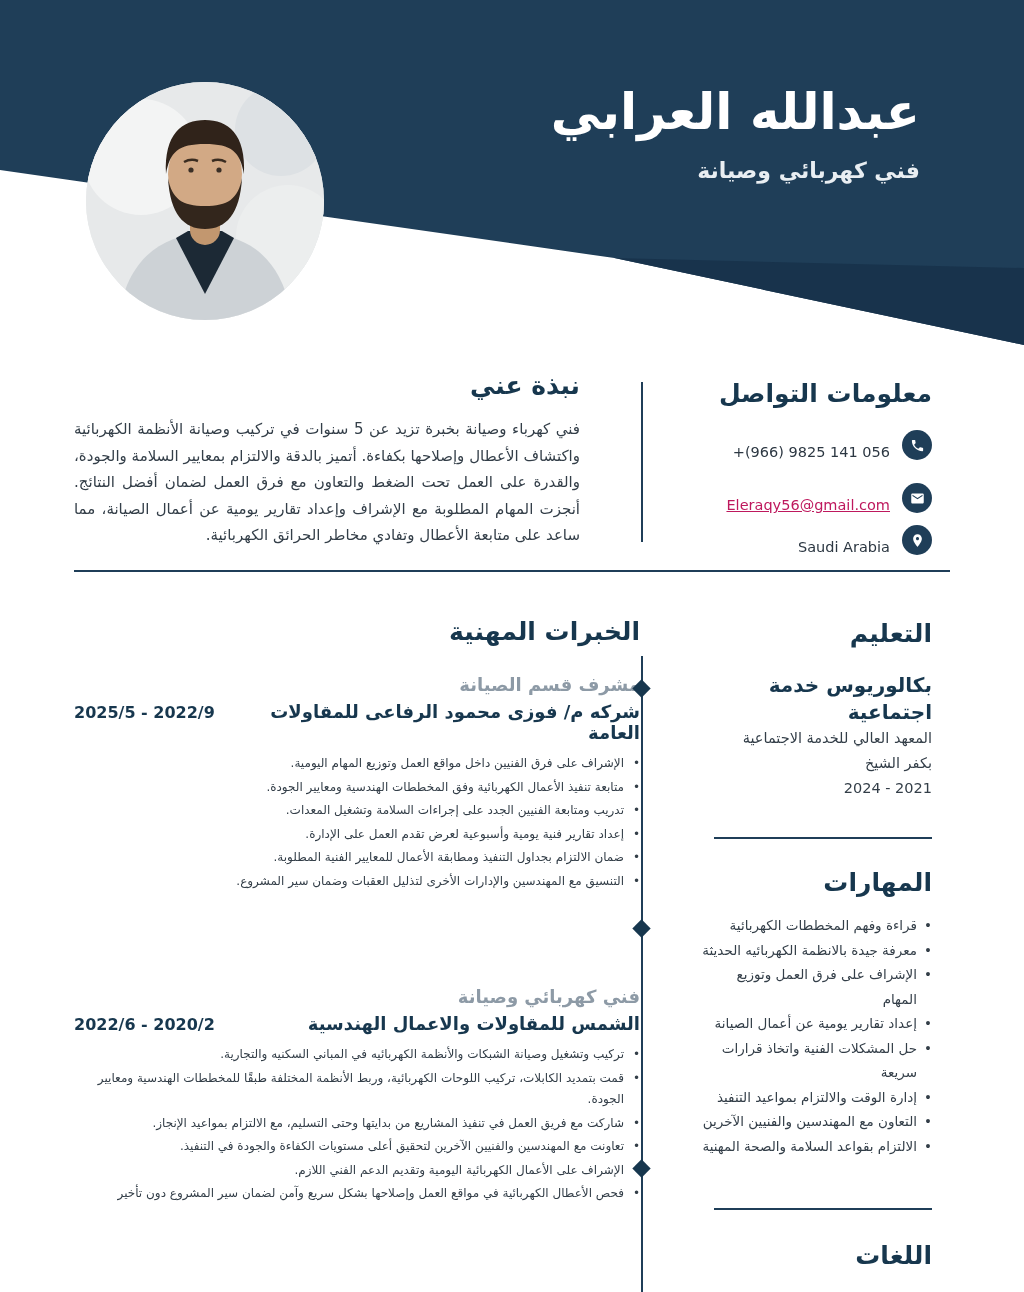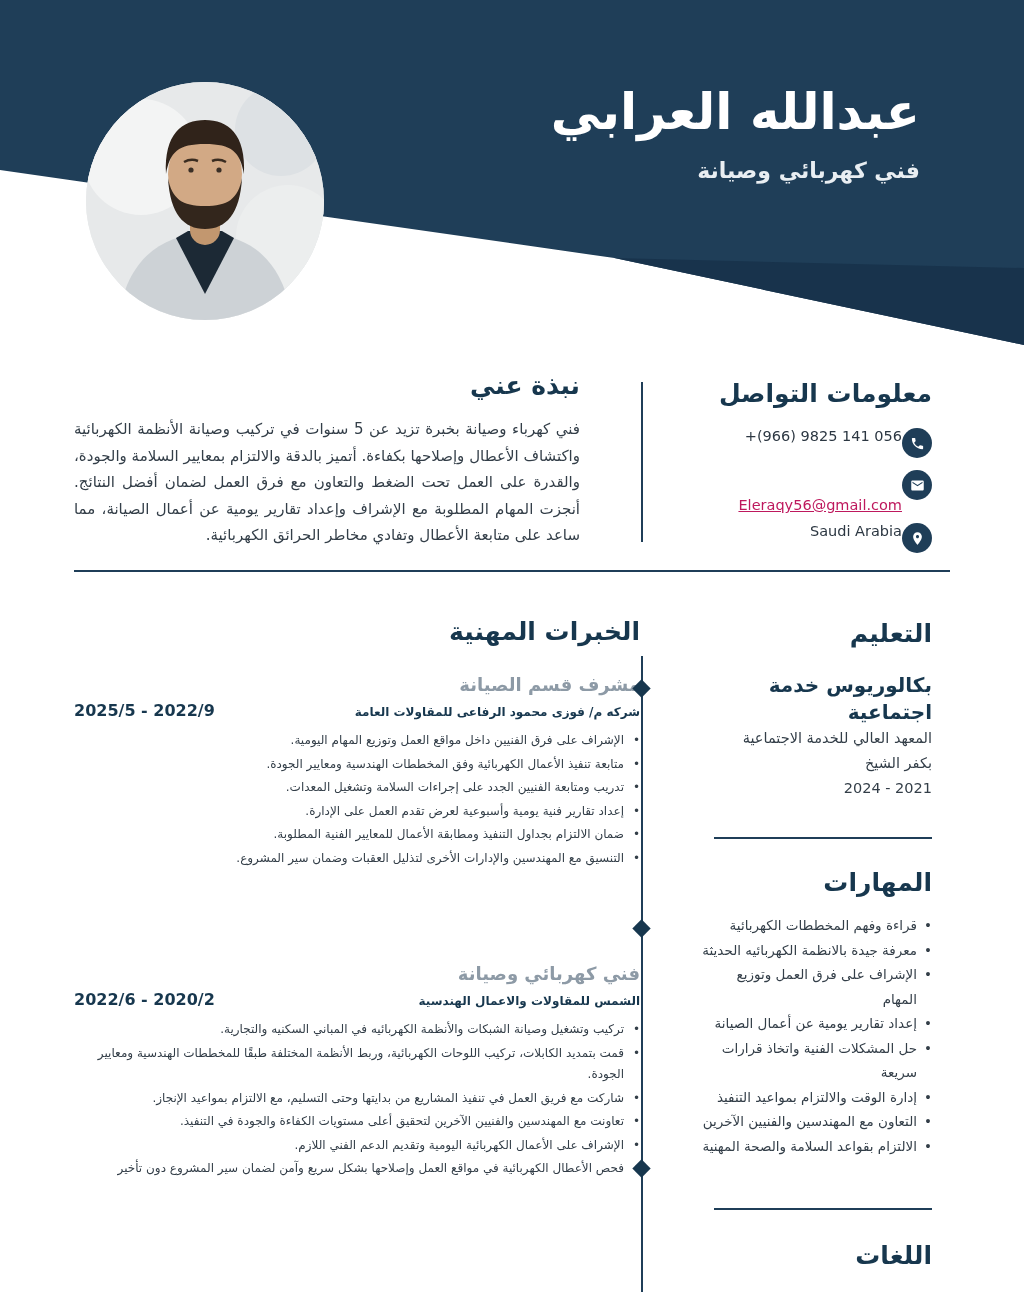--- a/index.html
+++ b/index.html
@@ -35,40 +35,40 @@
   h2.sec { font-size:25px; font-weight:700; color:#17374e; line-height:32px; }
 
   
   .about-block { position:absolute; top:370px; left:74px; width:506px; }
   .about-block h2 { margin-bottom:14px; }
   .about-text { font-size:15px; line-height:26.5px; text-align:justify; color:#333e48; }
 
   
   .contact-block { position:absolute; top:378px; left:700px; width:232px; }
   .contact-block h2 { margin-bottom:18px; }
-  .contact-item { display:flex; align-items:flex-start; margin-bottom:10px; min-height:32px; }
+  .contact-item { display:flex; align-items:flex-end; gap:12px; margin-bottom:10px; min-height:32px; }
   .cicon { width:30px; height:30px; border-radius:50%; background:#1f3e58;
            display:flex; align-items:center; justify-content:center; flex:0 0 30px; }
   .cicon svg { width:15px; height:15px; fill:#ffffff; }
   .cval { font-size:14.5px; color:#2c3742; }
   a.cval { color:#be185d; text-decoration:underline;margin-top:27px; }
 
   
   .vdiv-top { position:absolute; top:382px; left:641px; width:2px; height:160px; background:#1f3e58; }
   .hr-full  { position:absolute; top:570px; left:74px; width:876px; height:2px; background:#1f3e58; }
   .timeline { position:absolute; top:656px; left:641px; width:2px; height:636px; background:#1f3e58; }
   .tdot { position:absolute; left:635px; width:13px; height:13px; background:#17374e; transform:rotate(45deg); }
   .tdot.d1 { top:682px; } .tdot.d2 { top:922px; } .tdot.d3 { top:1162px; }
 
   
   .exp-block { position:absolute; top:616px; left:74px; width:566px; }
   .exp-block h2 { margin-bottom:26px; }
   .job-title { font-size:18px; font-weight:700; color:#8d9aa6; margin-bottom:6px; }
   .job-head { display:flex; justify-content:space-between; align-items:baseline; margin-bottom:10px; }
-  .job-company { font-size:12px; font-weight:700; color:#17374e; }
+  .job-company { font-size:18px; font-weight:700; color:#17374e; }
   .job-dates { font-size:16px; font-weight:700; color:#17374e; white-space:nowrap; }
   .job-bullets { list-style:none; }
   .job-bullets li { position:relative; padding-right:16px; font-size:12px; line-height:21.5px;
                     color:#333e48; margin-bottom:2px; text-align:right; }
   .job-bullets li::before { content:"•"; position:absolute; right:0; top:0; color:#333e48; }
   .job + .job { margin-top:94px; }
 
   
   .side-bottom { position:absolute; top:618px; left:700px; width:232px; text-align:right; }
   .side-bottom h2 { margin-bottom:22px; }

